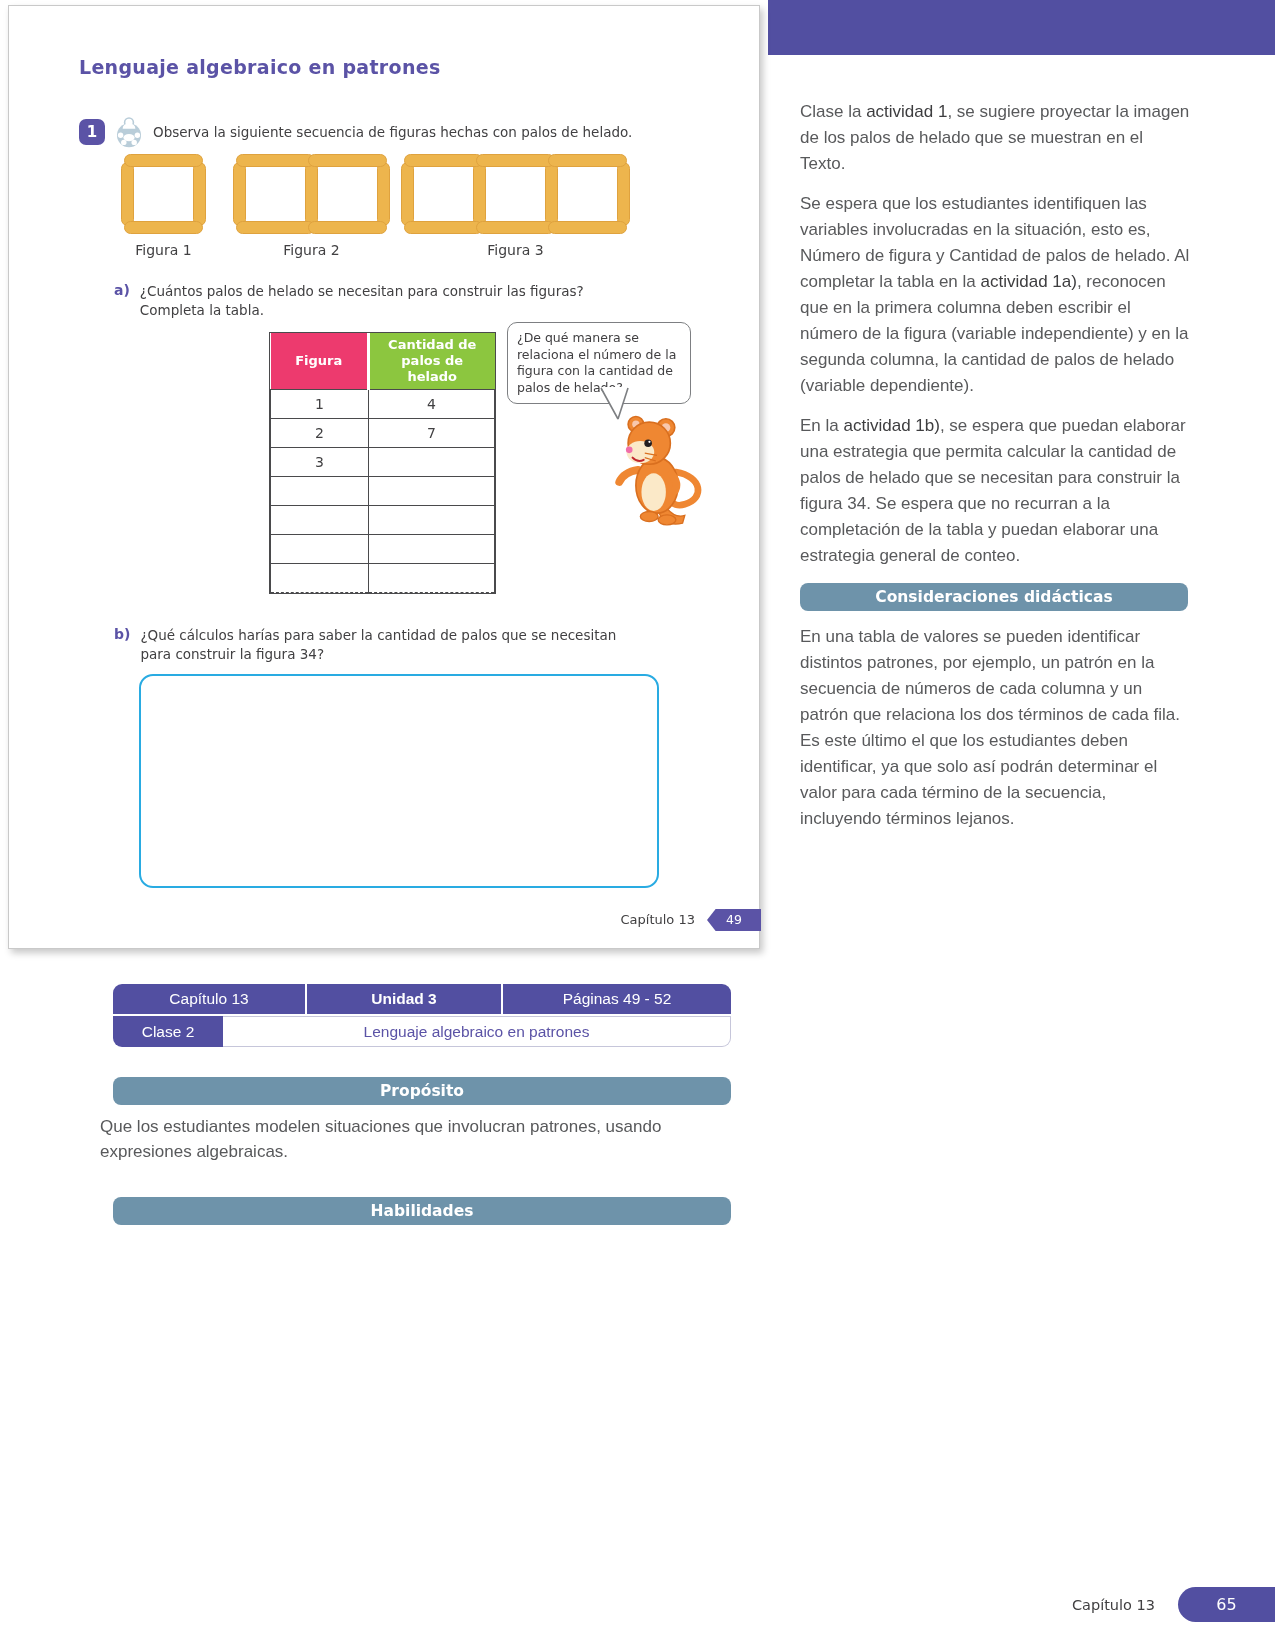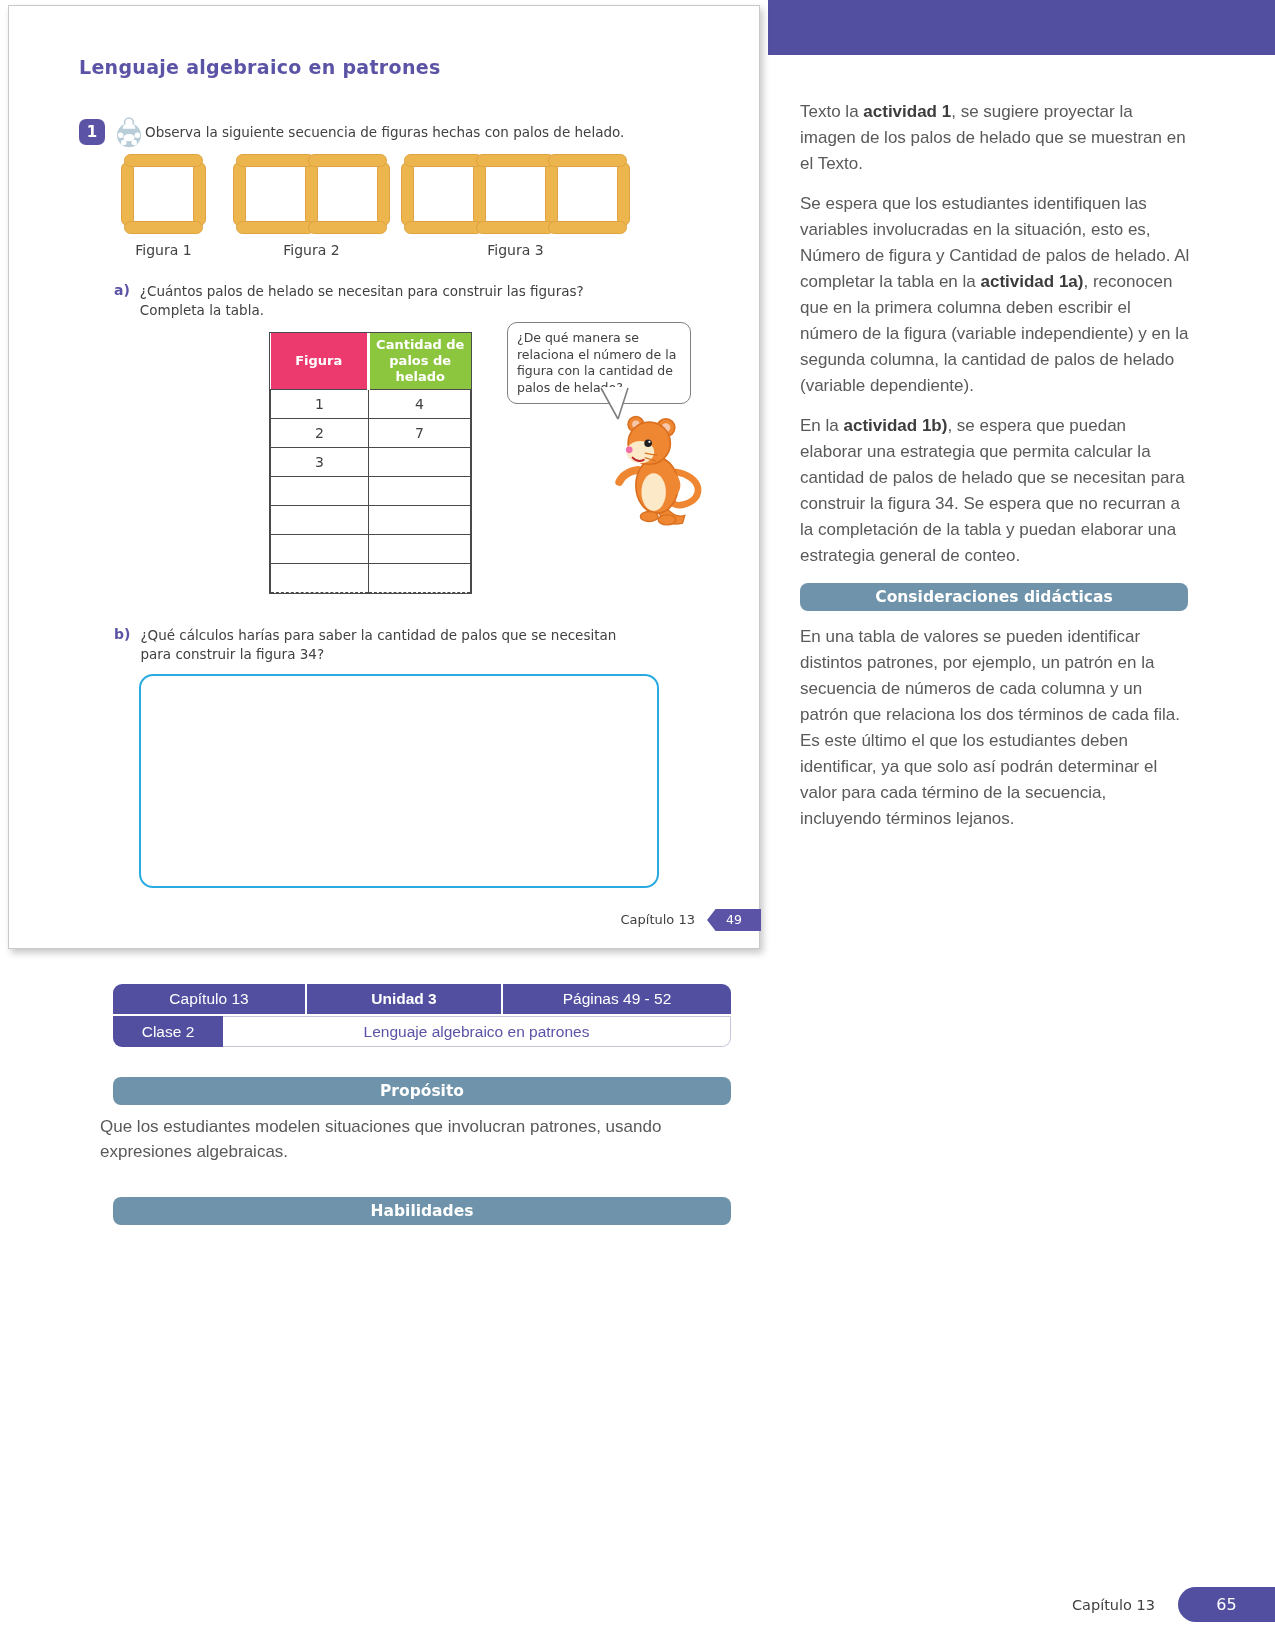--- a/index.html
+++ b/index.html
@@ -18,42 +18,42 @@
   
   .student-page{position:absolute;left:8px;top:5px;width:752px;height:944px;background:#fff;
     border:1px solid #c9c9c9;box-shadow:3px 4px 7px rgba(0,0,0,.22);
     font-family:"DejaVu Sans",sans-serif;color:var(--ink)}
   .page-title{position:absolute;left:70px;top:50px;font-size:19px;font-weight:bold;
     color:var(--purple-text);letter-spacing:.3px}
   .activity-head{position:absolute;left:70px;top:110px;display:flex;align-items:center}
   .num-badge{width:26px;height:26px;background:var(--purple-text);border-radius:7px;color:#fff;
     font-size:15px;font-weight:bold;text-align:center;line-height:26px}
   .group-icon{width:32px;height:32px;margin-left:8px}
-  .instruction{font-size:13.5px}
+  .instruction{margin-left:8px;font-size:13.5px}
 
   
   .figures-row{position:absolute;left:0;top:148px;width:100%;height:116px}
   .figure{position:absolute;top:0;height:80px}
   .stick{position:absolute;background:var(--stick);border:1.5px solid var(--stick-border);border-radius:7px}
   .stick.v{width:13px;height:64px;top:8px}
   .stick.h{height:13px}
   .fig-label{position:absolute;top:88px;width:100%;text-align:center;font-size:14px;color:var(--ink)}
   .ellipsis{position:absolute;left:636px;top:202px;font-size:16px;font-weight:bold;letter-spacing:1px}
 
   
   .item{position:absolute;left:105px;display:flex}
   .item-marker{color:var(--purple-text);font-weight:bold;font-size:14px;margin-right:10px}
   .item-text{font-size:13.5px;line-height:19px;max-width:500px}
 
   
   .act-table-wrap{position:absolute;left:260px;top:326px;border:1.3px solid var(--line)}
   table.act{border-collapse:collapse}
   table.act th{font-size:13px;font-weight:bold;color:#fff;padding:4px 6px;height:44px;line-height:16px}
   th.c-figura{width:98px;background:var(--pink);border-right:3px solid #fff}
-  th.c-palos{width:102px;background:var(--green)}
+  th.c-palos{width:126px;background:var(--green)}
   table.act td{height:29px;border:1.2px solid var(--line);text-align:center;font-size:14px;color:var(--ink)}
   table.act tr.dashed td{border-bottom:1.6px dashed var(--line)}
 
   
   .bubble{position:absolute;left:498px;top:316px;width:184px;border:1.6px solid #7d7f82;border-radius:10px;
     background:#fff;padding:7px 9px;font-size:12.5px;line-height:16.5px;color:var(--ink)}
   .bubble-tail{position:absolute;left:588px;top:381px}
   .mouse{position:absolute;left:598px;top:398px}
 
   .answer-box{position:absolute;left:130px;top:668px;width:520px;height:214px;
@@ -84,21 +84,21 @@
   .bar-habilidades{left:113px;top:1197px;width:618px}
   .section-body{position:absolute;left:100px;width:624px;font-size:17px;line-height:25px;color:var(--body)}
   .body-proposito{top:1114px}
   .body-habilidades{top:1236px}
 
   
   .sidebar{position:absolute;left:800px;top:86px;width:390px}
   .sidebar .section-bar{position:static;width:388px}
   .paras{margin-top:13px}
   .paras p{font-size:17px;line-height:26px;color:var(--body);margin:0 0 14px 0}
-  .paras .b{font-weight:bold;color:#3d3d3f}
+  .paras .b{font-weight:normal;color:#3d3d3f}
   .consider-gap{margin-top:4px}
 
   
   .foot-chapter{position:absolute;left:1000px;top:1597px;width:155px;text-align:right;
     font-family:"DejaVu Sans",sans-serif;font-size:14.5px;color:var(--ink)}
   .foot-pill{position:absolute;left:1178px;top:1587px;width:97px;height:35px;background:var(--purple);
     border-radius:18px 0 0 18px;color:#fff;font-family:"DejaVu Sans",sans-serif;font-size:16px;
     display:flex;align-items:center;justify-content:center}
 </style>
 </head>
@@ -263,21 +263,21 @@
     </div>
   </div>
 
   <div class="section-bar bar-proposito">Propósito</div>
   <div class="section-body body-proposito">Que los estudiantes modelen situaciones que involucran patrones, usando expresiones algebraicas.</div>
 
   <div class="section-bar bar-habilidades">Habilidades</div>
 
   <aside class="sidebar">
     <div class="paras">
-        <p><span>Texto la </span><span class="b">actividad 1</span><span>, se sugiere proyectar la imagen de los palos de helado que se muestran en el Texto.</span></p>
+        <p><span>Clase la </span><span class="b">actividad 1</span><span>, se sugiere proyectar la imagen de los palos de helado que se muestran en el Texto.</span></p>
         <p><span>Se espera que los estudiantes identifiquen las variables involucradas en la situación, esto es, Número de figura y Cantidad de palos de helado. Al completar la tabla en la </span><span class="b">actividad 1a)</span><span>, reconocen que en la primera columna deben escribir el número de la figura (variable independiente) y en la segunda columna, la cantidad de palos de helado (variable dependiente).</span></p>
         <p><span>En la </span><span class="b">actividad 1b)</span><span>, se espera que puedan elaborar una estrategia que permita calcular la cantidad de palos de helado que se necesitan para construir la figura 34. Se espera que no recurran a la completación de la tabla y puedan elaborar una estrategia general de conteo.</span></p>
       </div>
     <div class="section-bar consider-gap">Consideraciones didácticas</div>
     <div class="paras">
         <p><span>En una tabla de valores se pueden identificar distintos patrones, por ejemplo, un patrón en la secuencia de números de cada columna y un patrón que relaciona los dos términos de cada fila. Es este último el que los estudiantes deben identificar, ya que solo así podrán determinar el valor para cada término de la secuencia, incluyendo términos lejanos.</span></p>
       </div>
   </aside>
 
   <div class="foot-chapter">Capítulo 13</div>

